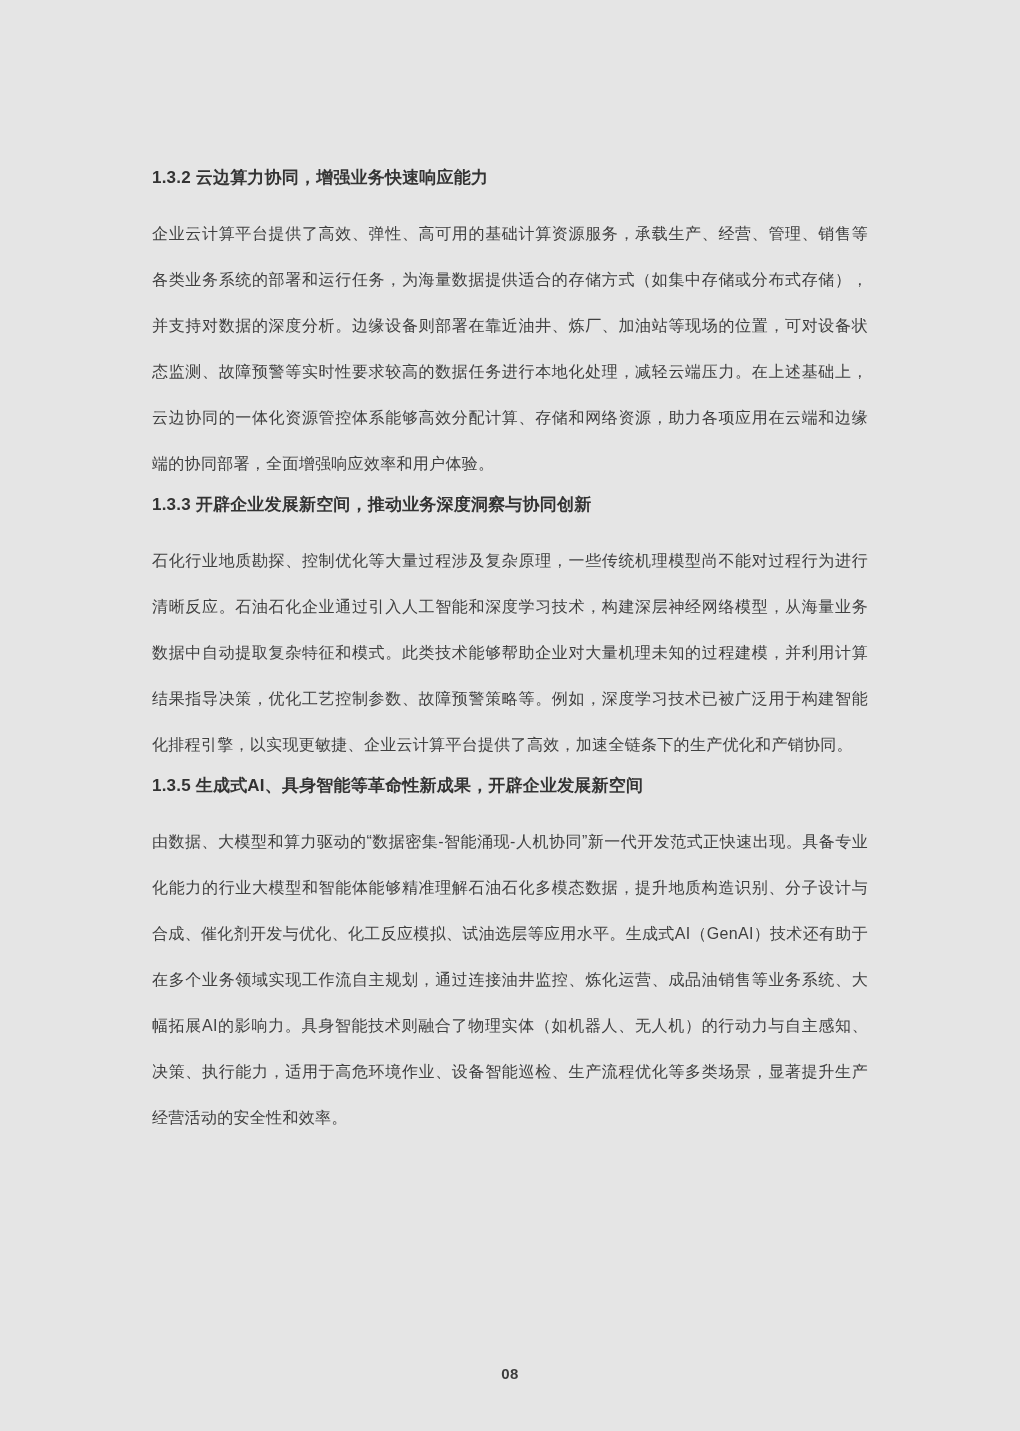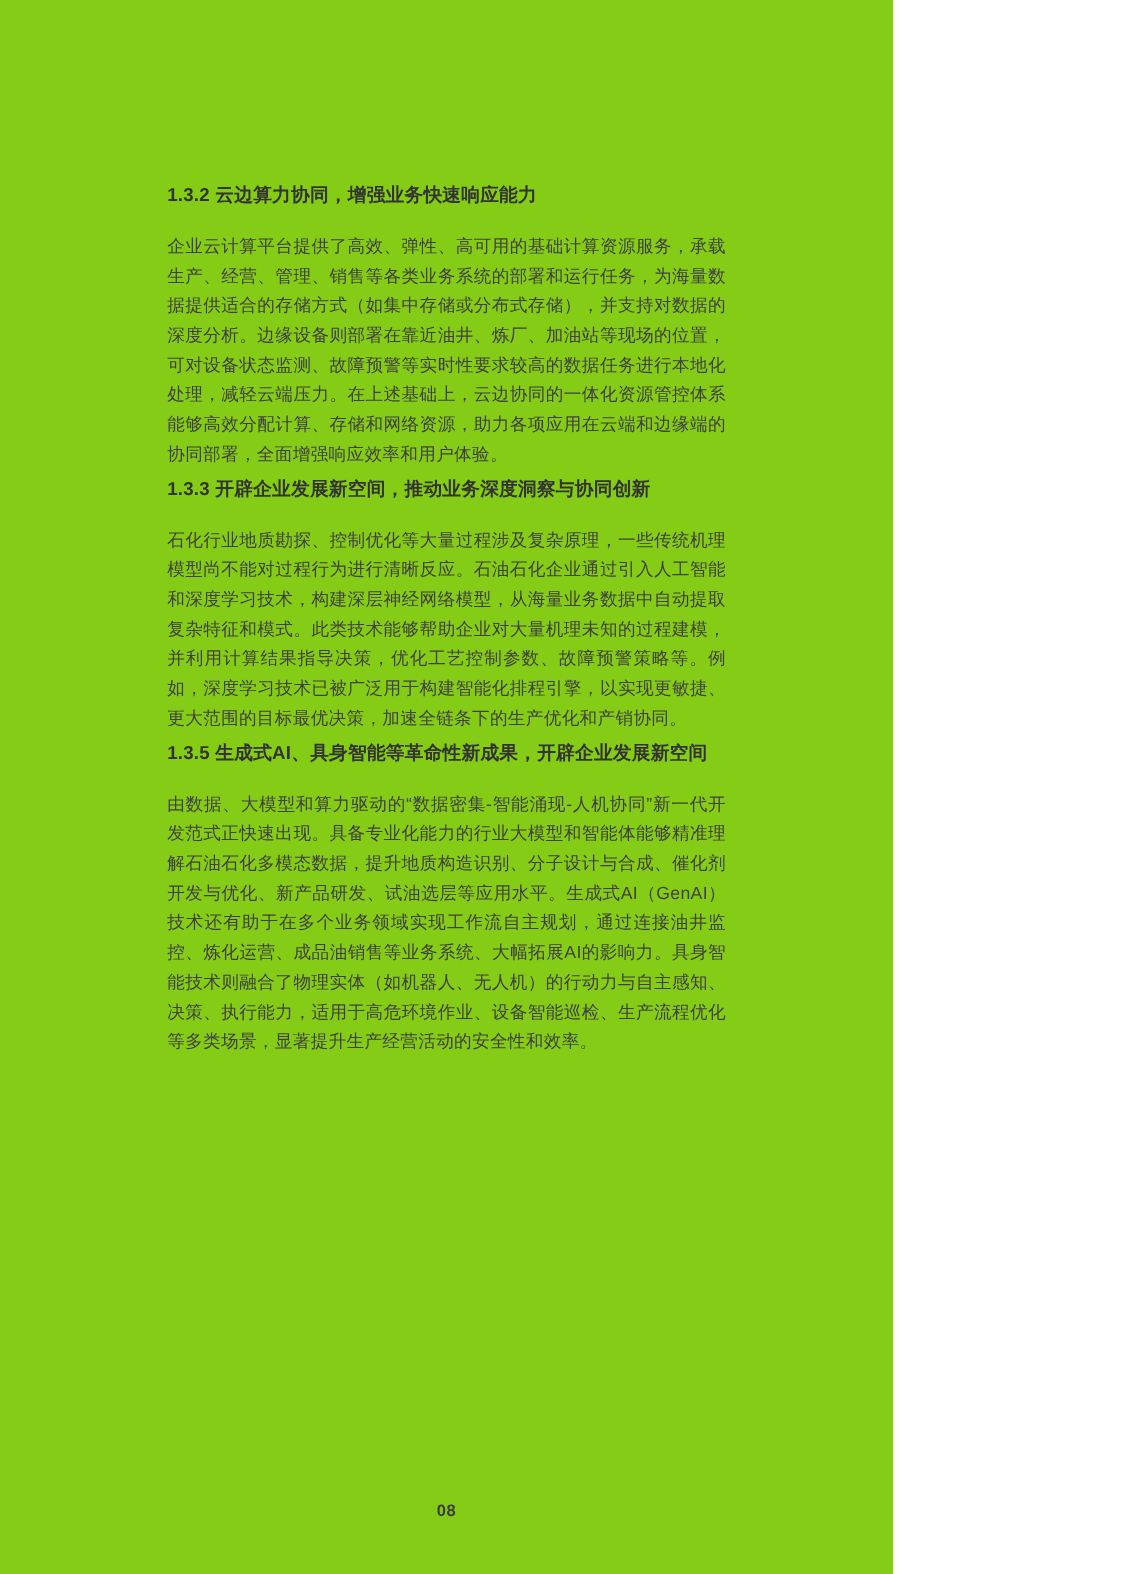--- a/index.html
+++ b/index.html
@@ -2,40 +2,40 @@
 <html lang="zh"><head>
 <meta charset="utf-8">
 <style>
   html, body {
     margin: 0;
     padding: 0;
     background: #ffffff;
   }
   .page {
     position: relative;
-    width: 812px;
+    width: 1020px;
     height: 1431px;
-    background: #84cc16;
+    background: #e5e5e5;
     box-sizing: border-box;
     padding: 166px 152px 0 152px;
     font-family: "Liberation Sans", "DejaVu Sans", sans-serif;
     overflow: hidden;
   }
   .section h3 {
     margin: 0 0 21px 0;
     font-size: 17px;
     line-height: 24px;
     font-weight: 700;
     color: #333333;
     letter-spacing: 0.2px;
   }
   .section p {
     margin: 0 0 6px 0;
     font-size: 16px;
-    line-height: 27px;
+    line-height: 46px;
     font-weight: 400;
     color: #404040;
     text-align: justify;
     text-justify: inter-ideograph;
     letter-spacing: 0.3px;
   }
   .page-number {
     position: absolute;
     top: 1345px;
     left: 0;
@@ -56,23 +56,23 @@
   <div class="section">
     <h3>1.3.2 云边算力协同，增强业务快速响应能力</h3>
     <p>企业云计算平台提供了高效、弹性、高可用的基础计算资源服务，承载生产、经营、管理、销售等各类业务系统的部署和运行任务，为海量数据提供适合的存储方式（如集中存储或分布式存储），并支持对数据的深度分析。边缘设备则部署在靠近油井、炼厂、加油站等现场的位置，可对设备状态监测、故障预警等实时性要求较高的数据任务进行本地化处理，减轻云端压力。在上述基础上，云边协同的一体化资源管控体系能够高效分配计算、存储和网络资源，助力各项应用在云端和边缘端的协同部署，全面增强响应效率和用户体验。</p>
   </div>
 
   <div class="section">
     <h3>1.3.3 开辟企业发展新空间，推动业务深度洞察与协同创新</h3>
   </div>
 
   <div class="section">
-    <p>石化行业地质勘探、控制优化等大量过程涉及复杂原理，一些传统机理模型尚不能对过程行为进行清晰反应。石油石化企业通过引入人工智能和深度学习技术，构建深层神经网络模型，从海量业务数据中自动提取复杂特征和模式。此类技术能够帮助企业对大量机理未知的过程建模，并利用计算结果指导决策，优化工艺控制参数、故障预警策略等。例如，深度学习技术已被广泛用于构建智能化排程引擎，以实现更敏捷、更大范围的目标最优决策，加速全链条下的生产优化和产销协同。</p>
+    <p>石化行业地质勘探、控制优化等大量过程涉及复杂原理，一些传统机理模型尚不能对过程行为进行清晰反应。石油石化企业通过引入人工智能和深度学习技术，构建深层神经网络模型，从海量业务数据中自动提取复杂特征和模式。此类技术能够帮助企业对大量机理未知的过程建模，并利用计算结果指导决策，优化工艺控制参数、故障预警策略等。例如，深度学习技术已被广泛用于构建智能化排程引擎，以实现更敏捷、企业云计算平台提供了高效，加速全链条下的生产优化和产销协同。</p>
   </div>
 
   <div class="section">
     <h3>1.3.5 生成式AI、具身智能等革命性新成果，开辟企业发展新空间</h3>
-    <p>由数据、大模型和算力驱动的“数据密集-智能涌现-人机协同”新一代开发范式正快速出现。具备专业化能力的行业大模型和智能体能够精准理解石油石化多模态数据，提升地质构造识别、分子设计与合成、催化剂开发与优化、新产品研发、试油选层等应用水平。生成式AI（GenAI）技术还有助于在多个业务领域实现工作流自主规划，通过连接油井监控、炼化运营、成品油销售等业务系统、大幅拓展AI的影响力。具身智能技术则融合了物理实体（如机器人、无人机）的行动力与自主感知、决策、执行能力，适用于高危环境作业、设备智能巡检、生产流程优化等多类场景，显著提升生产经营活动的安全性和效率。</p>
+    <p>由数据、大模型和算力驱动的“数据密集-智能涌现-人机协同”新一代开发范式正快速出现。具备专业化能力的行业大模型和智能体能够精准理解石油石化多模态数据，提升地质构造识别、分子设计与合成、催化剂开发与优化、化工反应模拟、试油选层等应用水平。生成式AI（GenAI）技术还有助于在多个业务领域实现工作流自主规划，通过连接油井监控、炼化运营、成品油销售等业务系统、大幅拓展AI的影响力。具身智能技术则融合了物理实体（如机器人、无人机）的行动力与自主感知、决策、执行能力，适用于高危环境作业、设备智能巡检、生产流程优化等多类场景，显著提升生产经营活动的安全性和效率。</p>
   </div>
 
   <div class="page-number">08</div>
 
 </div>
 
 </body></html>

